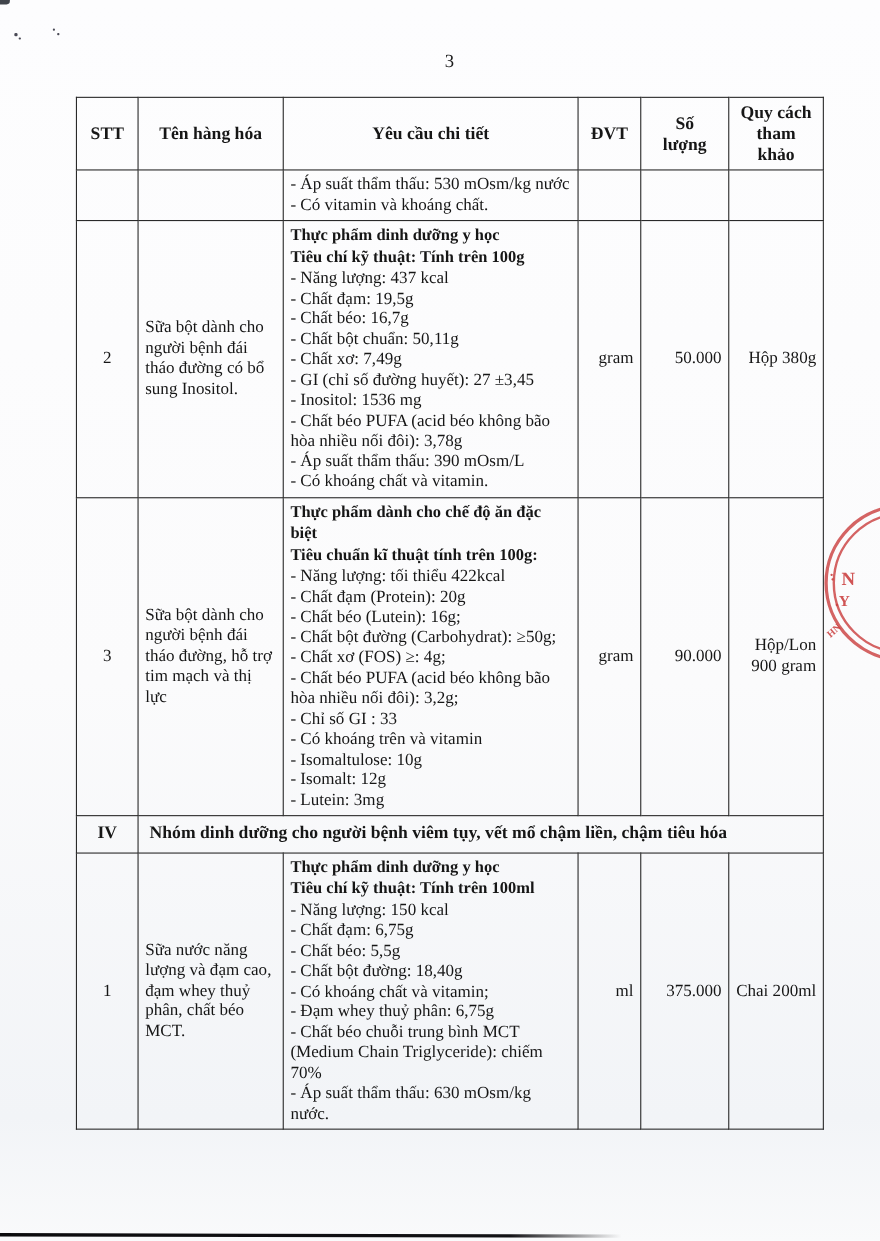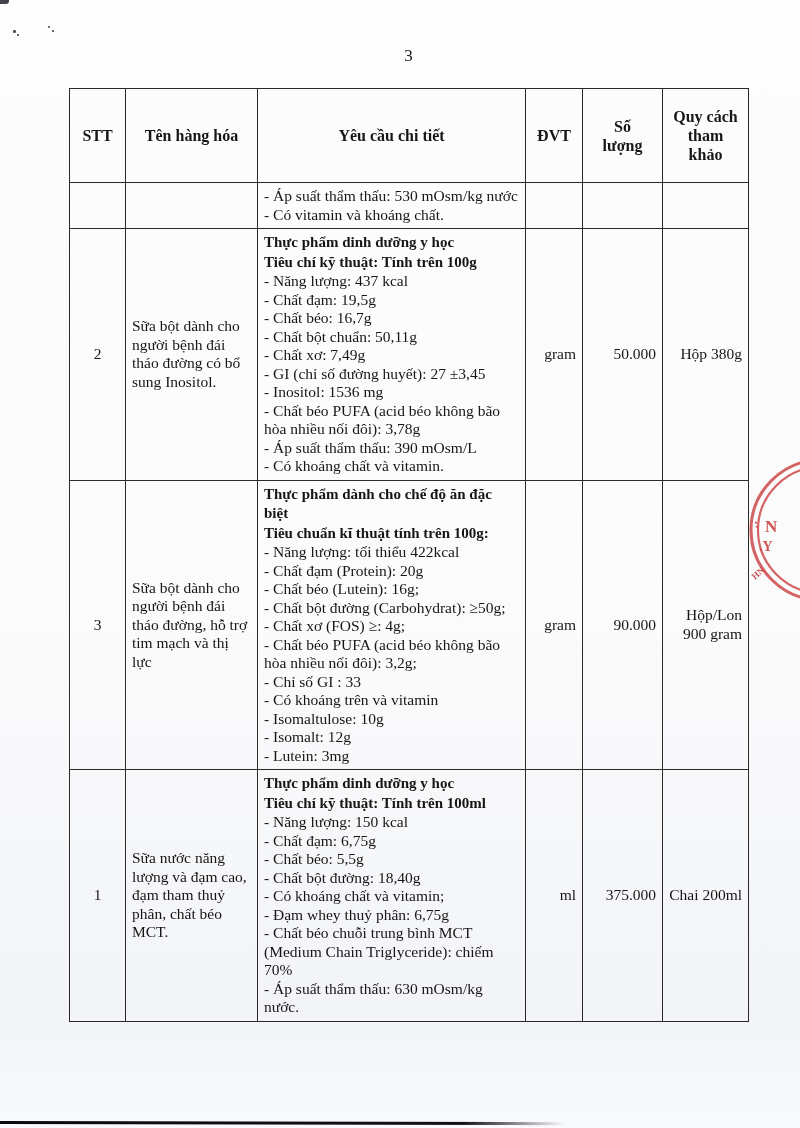--- a/index.html
+++ b/index.html
@@ -61,21 +61,21 @@
       <col style="width:80px">
       <col style="width:86px">
   </colgroup>
   <thead>
       <tr>
         <th>STT</th>
         <th>Tên hàng hóa</th>
         <th>Yêu cầu chi tiết</th>
         <th>ĐVT</th>
         <th>Số lượng</th>
-        <th class="th-narrow" style="padding: 18px 10px; font-family: Liberation Serif, serif;">Quy cách tham khảo</th>
+        <th class="th-narrow" style="padding: 4px 10px; font-family: Liberation Serif, serif;">Quy cách tham khảo</th>
       </tr>
     </thead>
   <tbody>
       <tr>
         <td class="c-stt"></td>
         <td class="c-name"></td>
         <td class="c-details">
           <div class="detail-line">- Áp suất thẩm thấu: 530 mOsm/kg nước</div>
           <div class="detail-line">- Có vitamin và khoáng chất.</div>
         </td>
@@ -119,23 +119,27 @@
           <div class="detail-line">- Chỉ số GI : 33</div>
           <div class="detail-line">- Có khoáng trên và vitamin</div>
           <div class="detail-line">- Isomaltulose: 10g</div>
           <div class="detail-line">- Isomalt: 12g</div>
           <div class="detail-line">- Lutein: 3mg</div>
         </td>
         <td class="c-mid">gram</td>
         <td class="c-mid">90.000</td>
         <td class="c-mid">Hộp/Lon 900 gram</td>
       </tr>
+      <tr class="section-row">
+        <td class="c-stt">IV</td>
+        <td class="section-label" colspan="5">Nhóm dinh dưỡng cho người bệnh viêm tụy, vết mổ chậm liền, chậm tiêu hóa</td>
+      </tr>
       <tr>
         <td class="c-stt">1</td>
-        <td class="c-name">Sữa nước năng lượng và đạm cao, đạm tham thuỷ phân, chất béo MCT.</td>
+        <td class="c-name">Sữa nước năng lượng và đạm cao, đạm whey thuỷ phân, chất béo MCT.</td>
         <td class="c-details">
           <div class="detail-line b">Thực phẩm dinh dưỡng y học</div>
           <div class="detail-line b">Tiêu chí kỹ thuật: Tính trên 100ml</div>
           <div class="detail-line">- Năng lượng: 150 kcal</div>
           <div class="detail-line">- Chất đạm: 6,75g</div>
           <div class="detail-line">- Chất béo: 5,5g</div>
           <div class="detail-line">- Chất bột đường: 18,40g</div>
           <div class="detail-line">- Có khoáng chất và vitamin;</div>
           <div class="detail-line">- Đạm whey thuỷ phân: 6,75g</div>
           <div class="detail-line">- Chất béo chuỗi trung bình MCT (Medium Chain Triglyceride): chiếm 70%</div>

